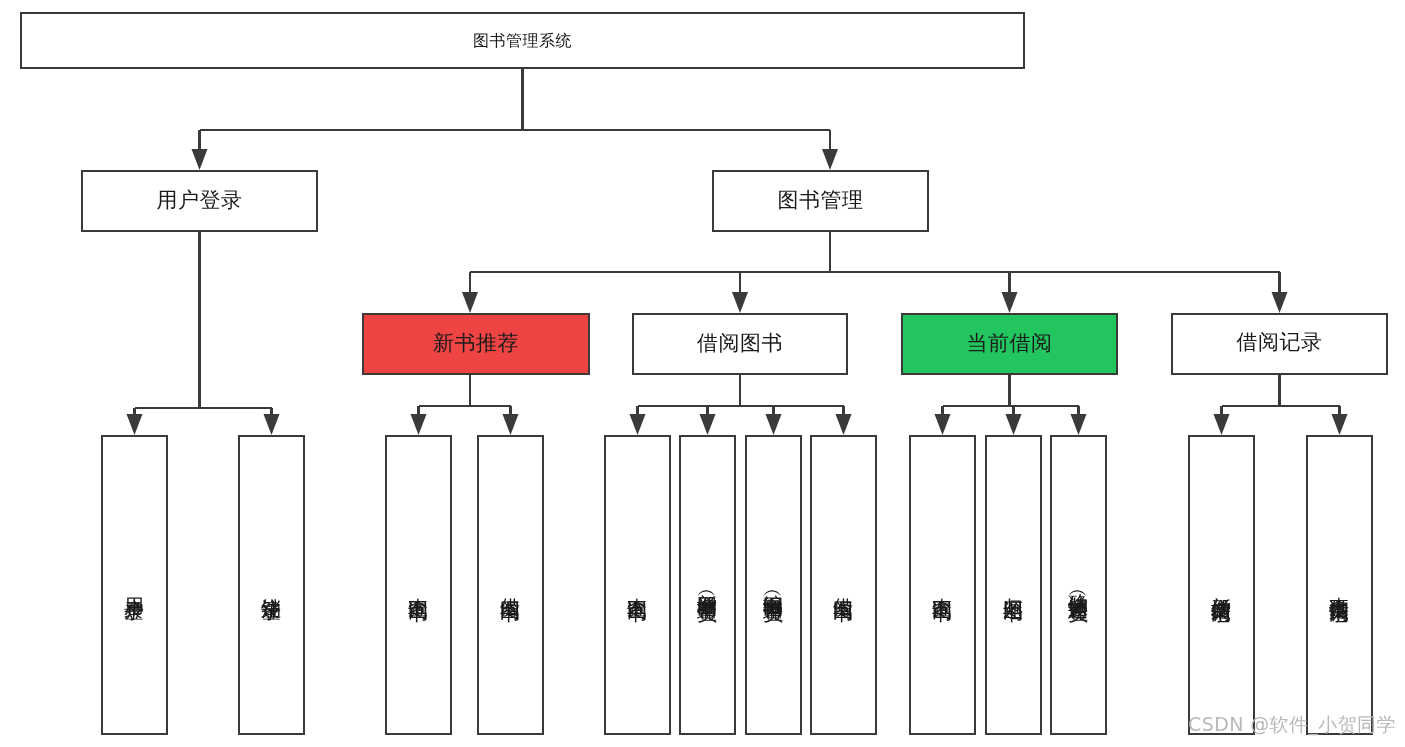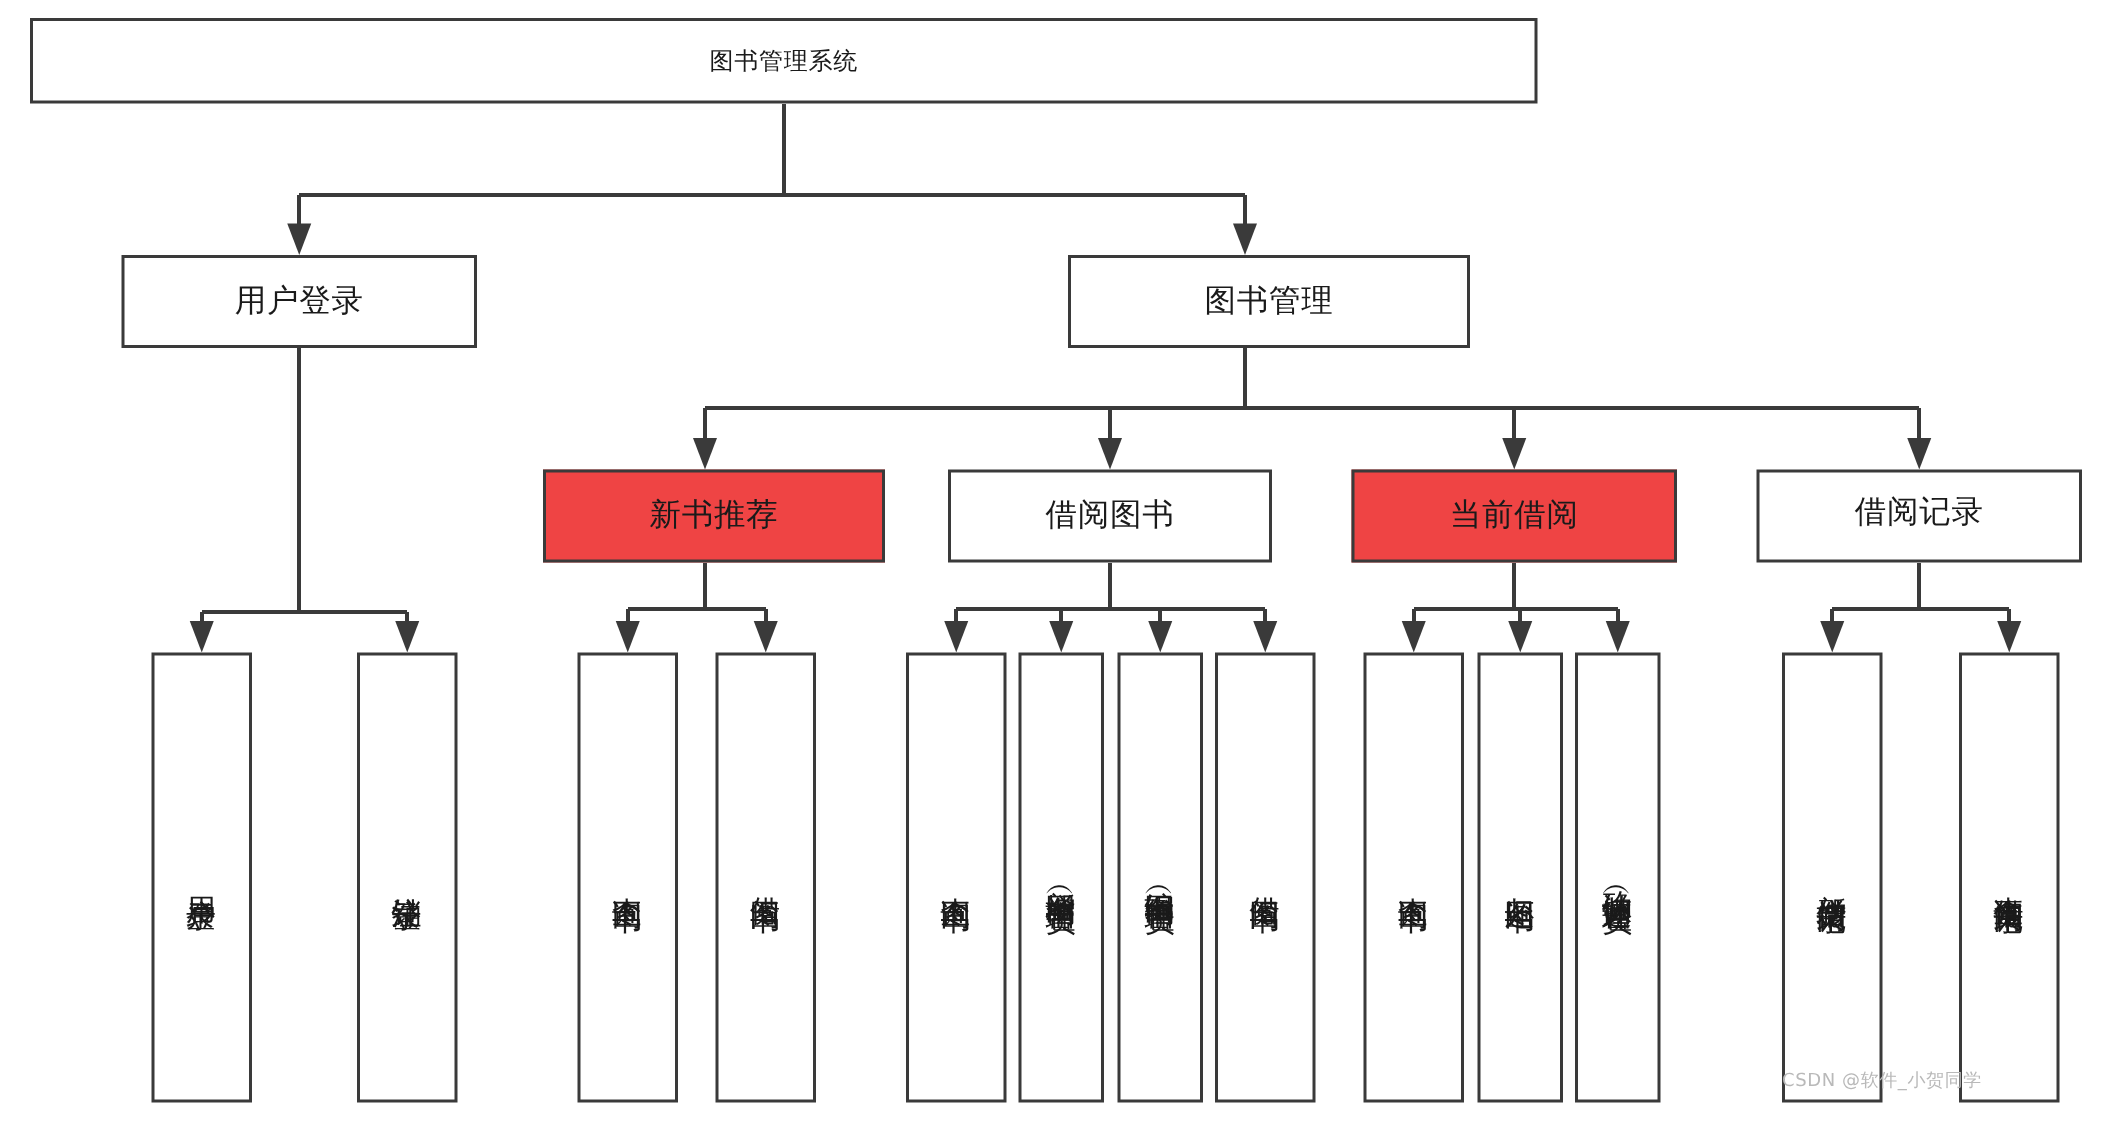--- a/index.html
+++ b/index.html
@@ -56,21 +56,21 @@
     font-size: 20px;
     line-height: 1.30;
     letter-spacing: 1.5px;
     white-space: normal;
     max-height: 268px;
   }
   #watermark {
     position: absolute;
     left: 1188px;
     top: 712px;
-    font-size: 12px;
+    font-size: 19px;
     color: #b9b9b9;
     letter-spacing: 0.4px;
     white-space: nowrap;
     z-index: 5;
     font-family: "DejaVu Sans", "Liberation Sans", sans-serif;
   }
 </style>
 </head>
 <body>
 
@@ -129,30 +129,30 @@
       <line x1="1339.5" y1="406" x2="1339.5" y2="415" stroke="#3a3a3a" stroke-width="2.6" shape-rendering="crispEdges"></line>
       <path d="M 1331.5 414 L 1347.5 414 L 1339.5 435 Z" fill="#3a3a3a"></path>
     </svg>
   <div id="nodes">
       <div class="node root" style="left: 20px; top: 12px; width: 1005px; height: 57px; border-color: rgb(58, 58, 58); background: rgb(255, 255, 255);">
         <span class="lbl">图书管理系统</span>
       </div>
       <div class="node" style="left: 81px; top: 170px; width: 237px; height: 62px; border-color: rgb(58, 58, 58); background: rgb(255, 255, 255);">
         <span class="lbl">用户登录</span>
       </div>
-      <div class="node" style="left: 712px; top: 170px; width: 268px; height: 62px; border-color: rgb(58, 58, 58); background: rgb(255, 255, 255);">
+      <div class="node" style="left: 712px; top: 170px; width: 217px; height: 62px; border-color: rgb(58, 58, 58); background: rgb(255, 255, 255);">
         <span class="lbl">图书管理</span>
       </div>
       <div class="node" style="left: 362px; top: 313px; width: 228px; height: 62px; border-color: rgb(58, 58, 58); background: #ef4444;">
         <span class="lbl">新书推荐</span>
       </div>
       <div class="node" style="left: 632px; top: 313px; width: 216px; height: 62px; border-color: rgb(58, 58, 58); background: rgb(255, 255, 255);">
         <span class="lbl">借阅图书</span>
       </div>
-      <div class="node" style="left: 901px; top: 313px; width: 217px; height: 62px; border-color: rgb(58, 58, 58); background: #ef4444;">
+      <div class="node" style="left: 901px; top: 313px; width: 217px; height: 62px; border-color: rgb(58, 58, 58); background: #22c55e;">
         <span class="lbl">当前借阅</span>
       </div>
       <div class="node" style="left: 1171px; top: 313px; width: 217px; height: 62px; border-color: rgb(58, 58, 58); background: rgb(255, 255, 255); font-family: Liberation Mono, monospace;">
         <span class="lbl">借阅记录</span>
       </div>
       <div class="node leaf" style="left: 101px; top: 435px; width: 67px; height: 300px; border-color: rgb(58, 58, 58); background: rgb(255, 255, 255);">
         <span class="lbl">用户登录</span>
       </div>
       <div class="node leaf" style="left: 238px; top: 435px; width: 67px; height: 300px; border-color: rgb(58, 58, 58); background: rgb(255, 255, 255);">
         <span class="lbl">注销登录</span>

